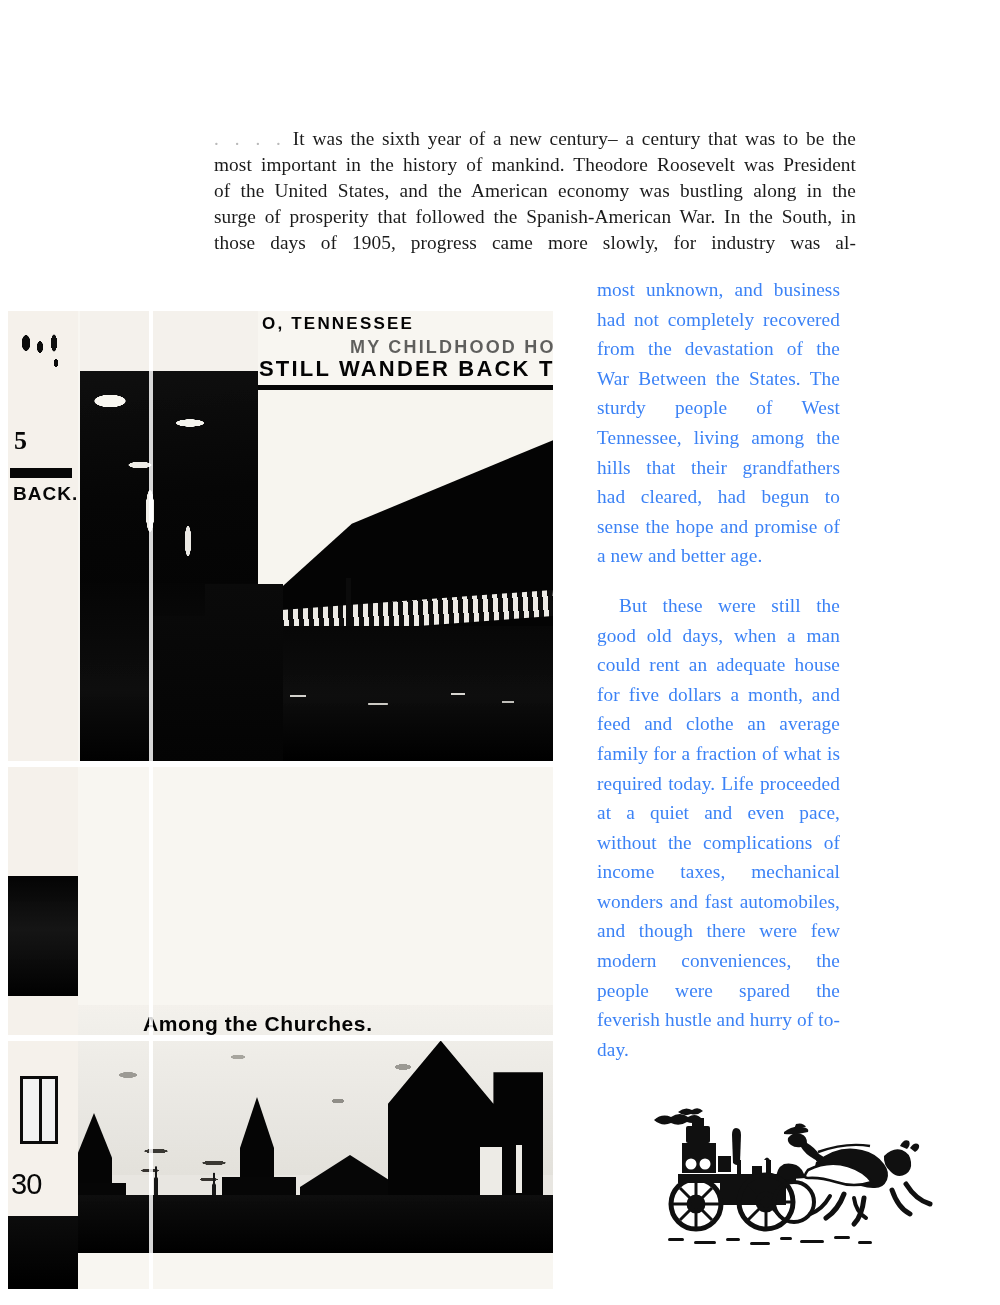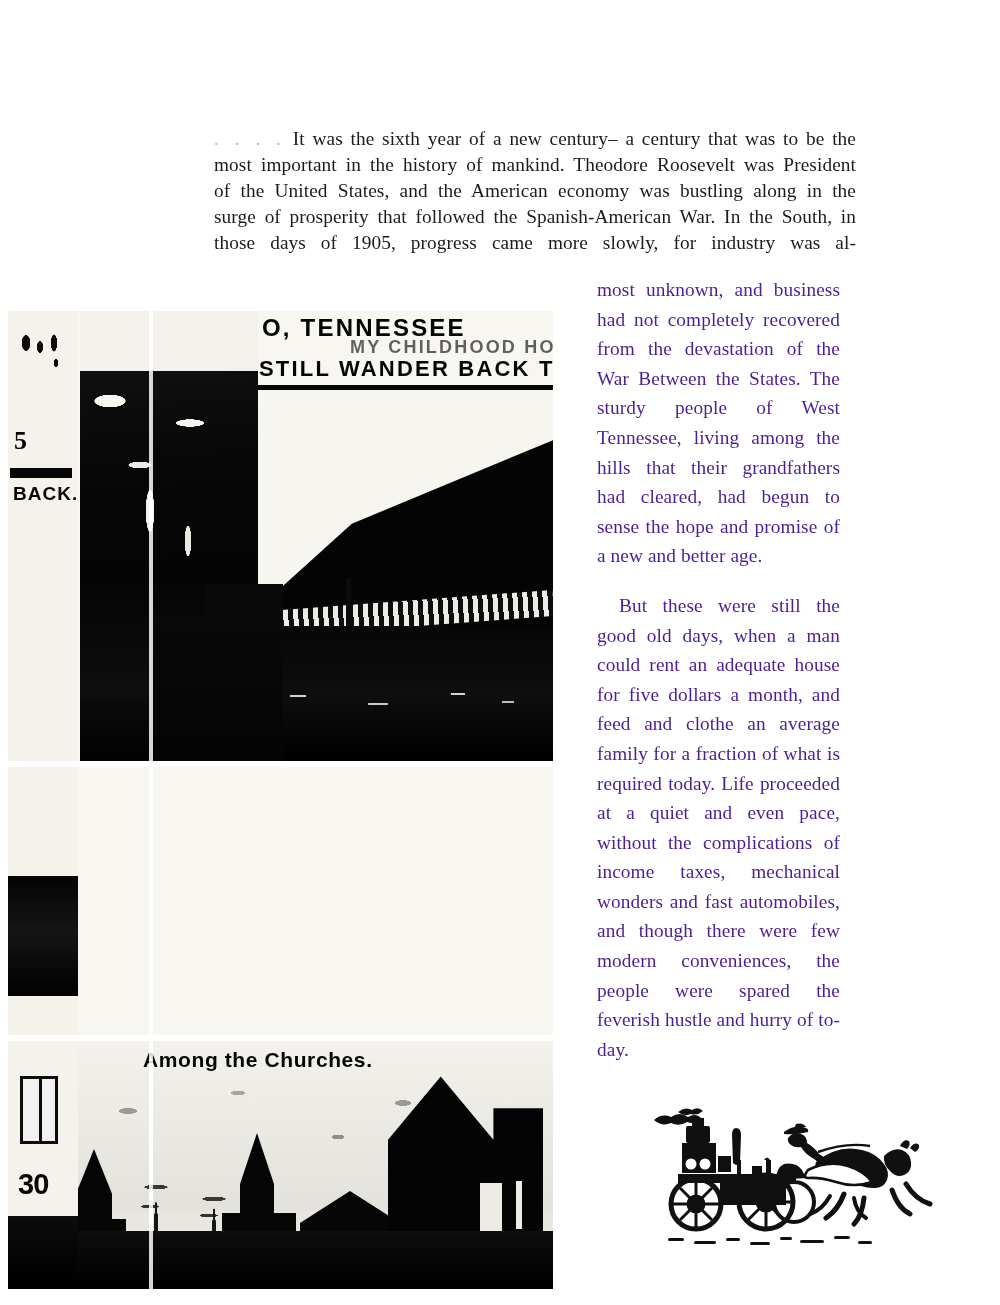--- a/index.html
+++ b/index.html
@@ -39,21 +39,21 @@
     font-size: 19px;
   }
 
   .right-col {
     position: absolute;
     left: 597px;
     top: 275px;
     width: 243px;
     font-size: 19.3px;
     line-height: 29.6px;
-    color: #4c1d95;
+    color: #3b82f6;
     text-align: justify;
     letter-spacing: 0.1px;
   }
   .right-col p {
     margin: 0;
     text-align: justify;
   }
   .right-col p.indent { text-indent: 22px; margin-top: 20px; }
 
   
@@ -88,21 +88,21 @@
     font-family: "Liberation Serif", serif;
     color: #0d0d0d;
     font-weight: 700;
   }
   .scrawl.num5 { left: 6px; top: 115px; font-size: 26px; }
   .scrawl.east {
     left: 5px; top: 172px; font-size: 19px;
     letter-spacing: 1px; font-family: "Liberation Sans", sans-serif;
   }
   .scrawl.num30 {
-    left: 10px; top: 857px; font-size: 29px; font-weight: 700;
+    left: 3px; top: 857px; font-size: 29px; font-weight: 400;
     font-family: "Liberation Sans", sans-serif; letter-spacing: -1px;
   }
   .blob-scribble {
     position: absolute; left: 8px; top: 20px; width: 52px; height: 40px;
     background:
       radial-gradient(ellipse 7px 13px at 10px 12px, #111 60%, transparent 62%),
       radial-gradient(ellipse 5px 10px at 24px 16px, #111 60%, transparent 62%),
       radial-gradient(ellipse 5px 14px at 38px 12px, #151515 60%, transparent 62%),
       radial-gradient(ellipse 4px 6px at 40px 32px, #111 60%, transparent 62%);
   }
@@ -166,21 +166,21 @@
     background: #f2f0ec;
   }
   .sign-line {
     position: absolute;
     color: #0a0a0a;
     font-family: "Liberation Sans", sans-serif;
     font-weight: 700;
     letter-spacing: 2.2px;
     white-space: nowrap;
   }
-  .sign-l1 { left: 4px; top: 3px; font-size: 24px; }
+  .sign-l1 { left: 4px; top: 3px; font-size: 17px; }
   .sign-l2 { left: 92px; top: 26px; font-size: 18px; opacity: 0.62; }
   .sign-l3 { left: 1px; top: 45px; font-size: 22px; }
   .sign-rule {
     position: absolute; left: 250px; top: 74px; width: 295px; height: 5px;
     background: #0c0c0c;
   }
   .b1-sub-caption {
     position: absolute; left: 256px; top: 112px; width: 250px;
     font-family: "Liberation Sans", sans-serif; font-size: 16px;
     letter-spacing: 3px; color: #9d9d9d; white-space: nowrap;
@@ -297,21 +297,21 @@
   .wheel {
     position: absolute; border-radius: 50%;
     border: 4px solid #0c0c0c; background: #e6e4df;
   }
   .b2-ground {
     position: absolute; left: 0; top: 238px; width: 100%; height: 32px;
     background: linear-gradient(180deg,#141414 0%,#080808 100%);
   }
 
   
-  #band3 { top: 730px; height: 248px; background: #e3e1dc; }
+  #band3 { top: 694px; height: 248px; background: #e3e1dc; }
   .b3-caption {
     position: absolute; left: 135px; top: 7px;
     font-family: "Liberation Sans", sans-serif; font-weight: 700;
     font-size: 21px; color: #0a0a0a; letter-spacing: 0.6px;
     white-space: nowrap;
   }
   .b3-sky {
     position: absolute; left: 0; top: 0; width: 100%; height: 170px;
     background:
       radial-gradient(ellipse 18px 6px at 120px 70px,#9b9993 0 48%,transparent 50%),

